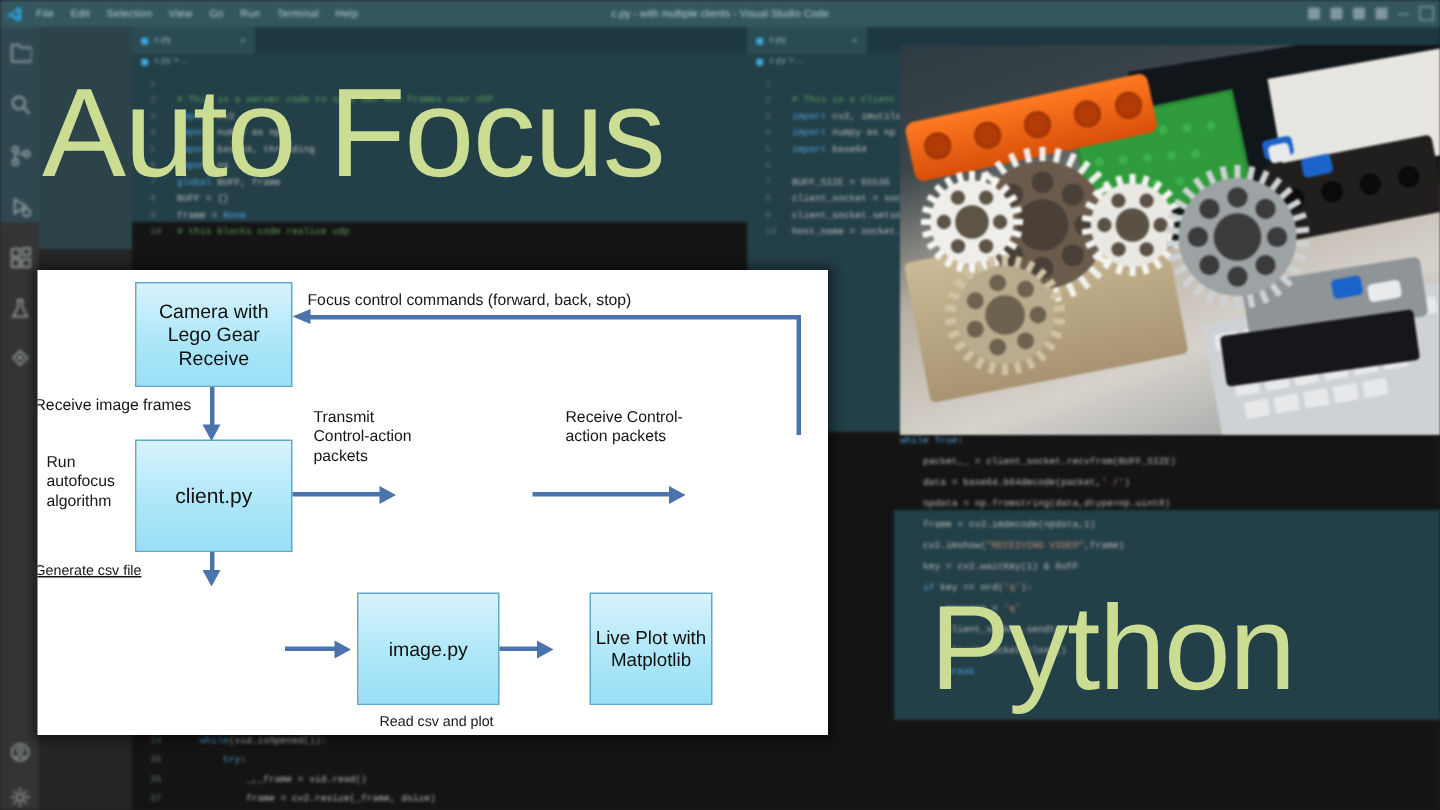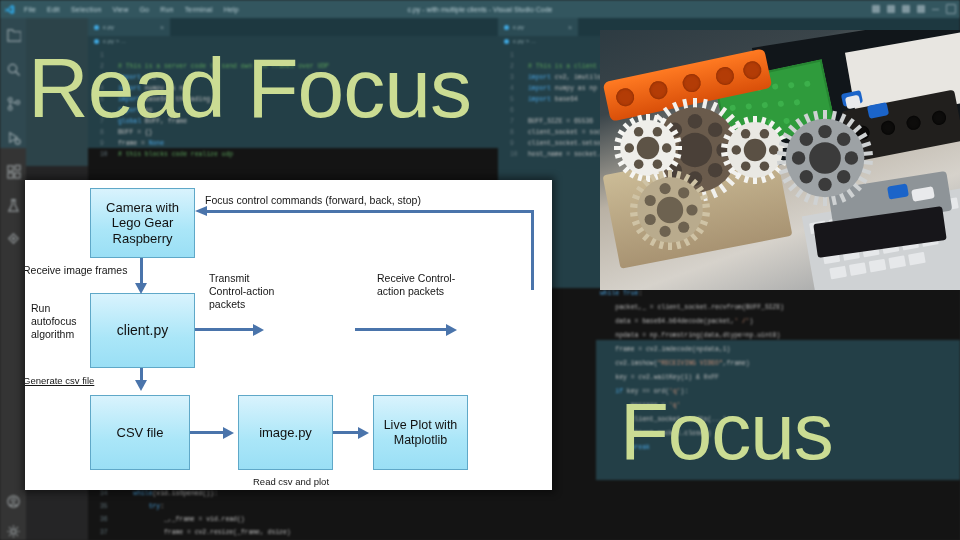--- a/index.html
+++ b/index.html
@@ -557,44 +557,41 @@
             <circle cx="53.7" cy="57.2" r="5.6000000000000005" fill="#6d6250"></circle>
             <circle cx="35.1" cy="61.4" r="5.6000000000000005" fill="#6d6250"></circle>
             <circle cx="20.2" cy="49.5" r="5.6000000000000005" fill="#6d6250"></circle>
             <circle cx="20.2" cy="30.5" r="5.6000000000000005" fill="#6d6250"></circle>
             <circle cx="35.1" cy="18.6" r="5.6000000000000005" fill="#6d6250"></circle>
             <circle cx="53.7" cy="22.8" r="5.6000000000000005" fill="#6d6250"></circle>
           </svg></div>
       </div>
   </div>
 
-  <div class="bigtext" id="autofocus">Read Focus</div>
-  <div class="bigtext" id="pythonlbl">Focus</div>
+  <div class="bigtext" id="autofocus">Auto Focus</div>
+  <div class="bigtext" id="pythonlbl">Python</div>
 
   <div class="diagram">
 
     <div class="dbox" style="left:65px;top:8px;width:105px;height:70px;font-size:13px;">
-      <span>Camera with Lego Gear Raspberry</span>
+      <span>Camera with Lego Gear Receive</span>
     </div>
 
     <div class="dbox" style="left:65px;top:113px;width:105px;height:75px;font-size:14px;">
       <span>client.py</span>
     </div>
 
 
 
-    <div class="dbox" style="left:65px;top:215px;width:100px;height:75px;font-size:13px;">
-      <span>CSV file</span>
-    </div>
 
     <div class="dbox" style="left:213px;top:215px;width:95px;height:75px;font-size:13px;">
       <span>image.py</span>
     </div>
 
-    <div class="dbox" style="left:348px;top:215px;width:95px;height:75px;font-size:12.5px;">
+    <div class="dbox" style="left:368px;top:215px;width:82px;height:75px;font-size:12.5px;">
       <span>Live Plot with Matplotlib</span>
     </div>
 
     <div class="arrow" style="left:115px;top:78px;width:3px;height:27px;"></div>
     <div class="ahead" style="left:110px;top:103px;border-left:6.5px solid transparent;border-right:6.5px solid transparent;border-top:11px solid #4a74ab;"></div>
 
     <div class="arrow" style="left:170px;top:148px;width:62px;height:3px;"></div>
     <div class="ahead" style="left:228px;top:143.5px;border-top:6px solid transparent;border-bottom:6px solid transparent;border-left:11px solid #4a74ab;"></div>
 
     <div class="arrow" style="left:330px;top:148px;width:94px;height:3px;"></div>

